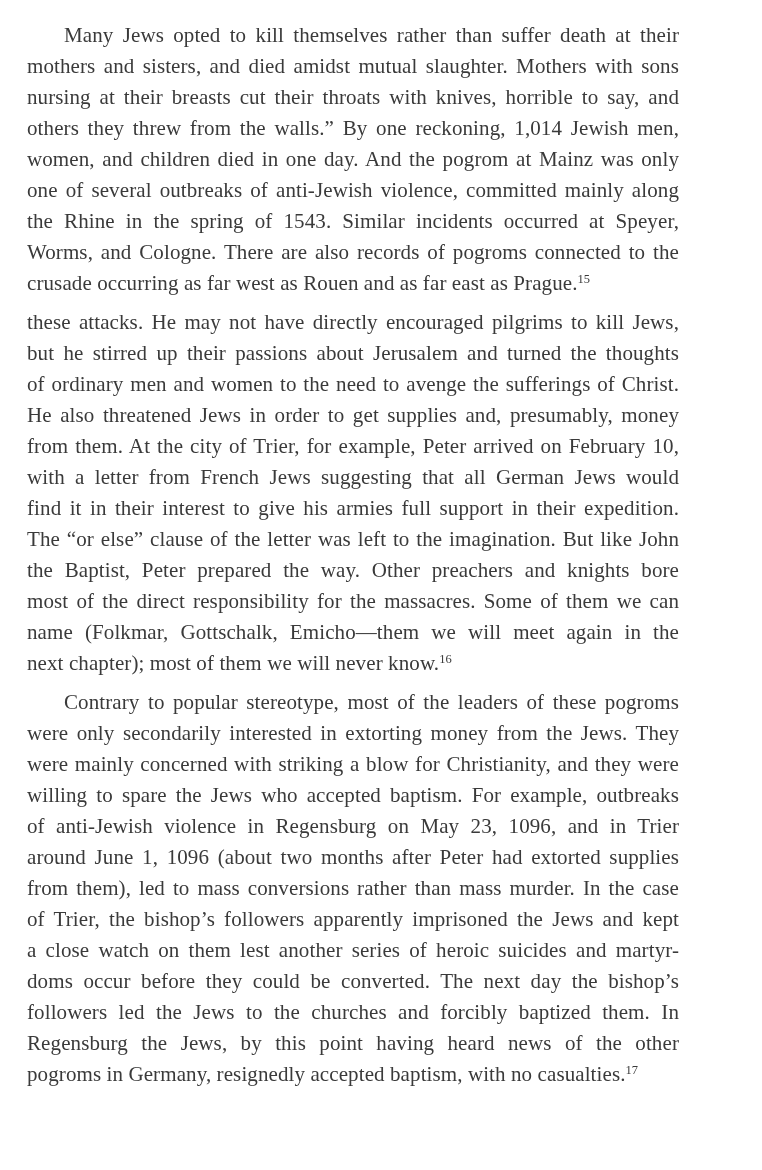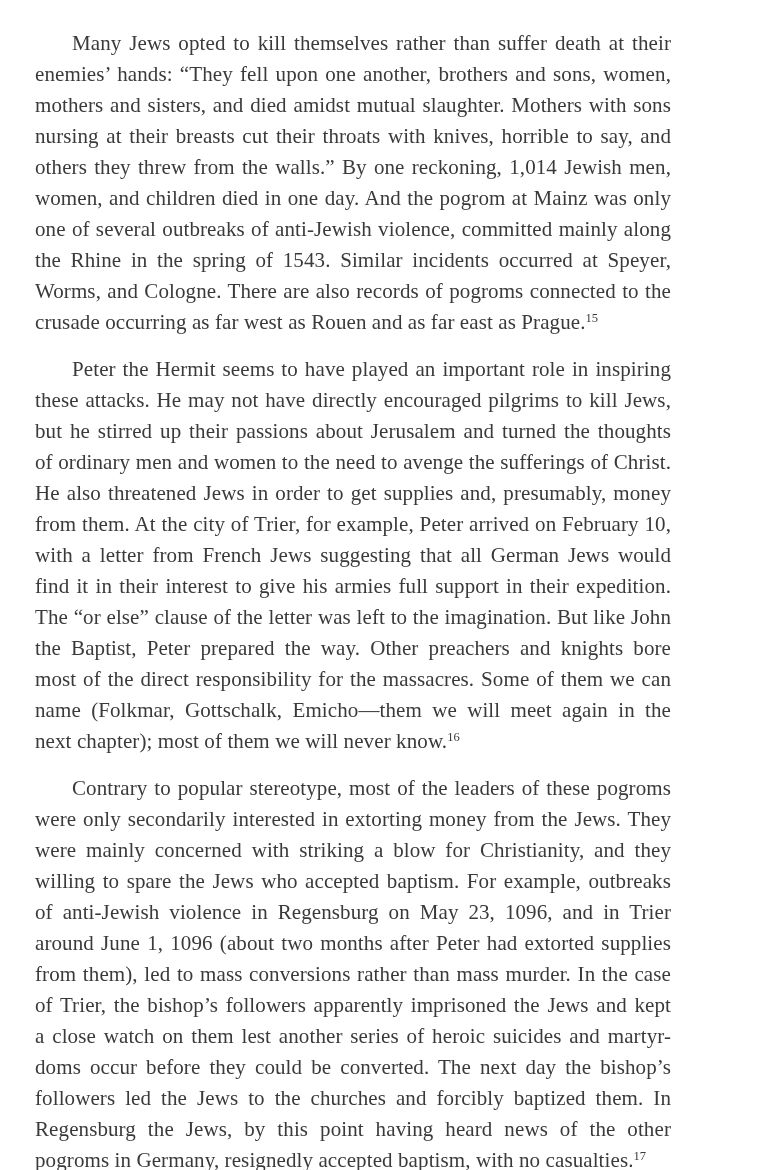--- a/index.html
+++ b/index.html
@@ -11,21 +11,21 @@
     box-sizing: border-box;
     width: 762px;
     height: 1170px;
     padding: 12px 75px 0 19px;
     background: #ffffff;
     font-family: "Liberation Serif", serif;
     color: #3a3a3a;
     overflow: hidden;
   }
   .para {
-    margin: 16px;
+    margin: 8px;
     padding: 0;
   }
   .line {
     font-size: 21px;
     line-height: 31px;
     height: 31px;
     overflow: hidden;
     text-align: justify;
     text-align-last: justify;
     letter-spacing: 0.1px;
@@ -44,33 +44,31 @@
     letter-spacing: 0;
   }
 </style>
 </head>
 <body>
 
 <div class="page">
 
   <div class="para">
     <div class="line first">Many Jews opted to kill themselves rather than suffer death at their</div>
-    <div class="line">enemies’ hands: “They fell upon one another, brothers and sons, women,</div>
     <div class="line">mothers and sisters, and died amidst mutual slaughter. Mothers with sons</div>
     <div class="line">nursing at their breasts cut their throats with knives, horrible to say, and</div>
     <div class="line">others they threw from the walls.” By one reckoning, 1,014 Jewish men,</div>
     <div class="line">women, and children died in one day. And the pogrom at Mainz was only</div>
     <div class="line">one of several outbreaks of anti-Jewish violence, committed mainly along</div>
     <div class="line">the Rhine in the spring of 1543. Similar incidents occurred at Speyer,</div>
     <div class="line">Worms, and Cologne. There are also records of pogroms connected to the</div>
     <div class="line last"><span>crusade occurring as far west as Rouen and as far east as Prague.</span><sup class="footnote">15</sup></div>
   </div>
 
   <div class="para">
-    <div class="line first">Peter the Hermit seems to have played an important role in inspiring</div>
     <div class="line">these attacks. He may not have directly encouraged pilgrims to kill Jews,</div>
     <div class="line">but he stirred up their passions about Jerusalem and turned the thoughts</div>
     <div class="line">of ordinary men and women to the need to avenge the sufferings of Christ.</div>
     <div class="line">He also threatened Jews in order to get supplies and, presumably, money</div>
     <div class="line">from them. At the city of Trier, for example, Peter arrived on February 10, 1096,</div>
     <div class="line">with a letter from French Jews suggesting that all German Jews would</div>
     <div class="line">find it in their interest to give his armies full support in their expedition.</div>
     <div class="line">The “or else” clause of the letter was left to the imagination. But like John</div>
     <div class="line">the Baptist, Peter prepared the way. Other preachers and knights bore</div>
     <div class="line">most of the direct responsibility for the massacres. Some of them we can</div>

